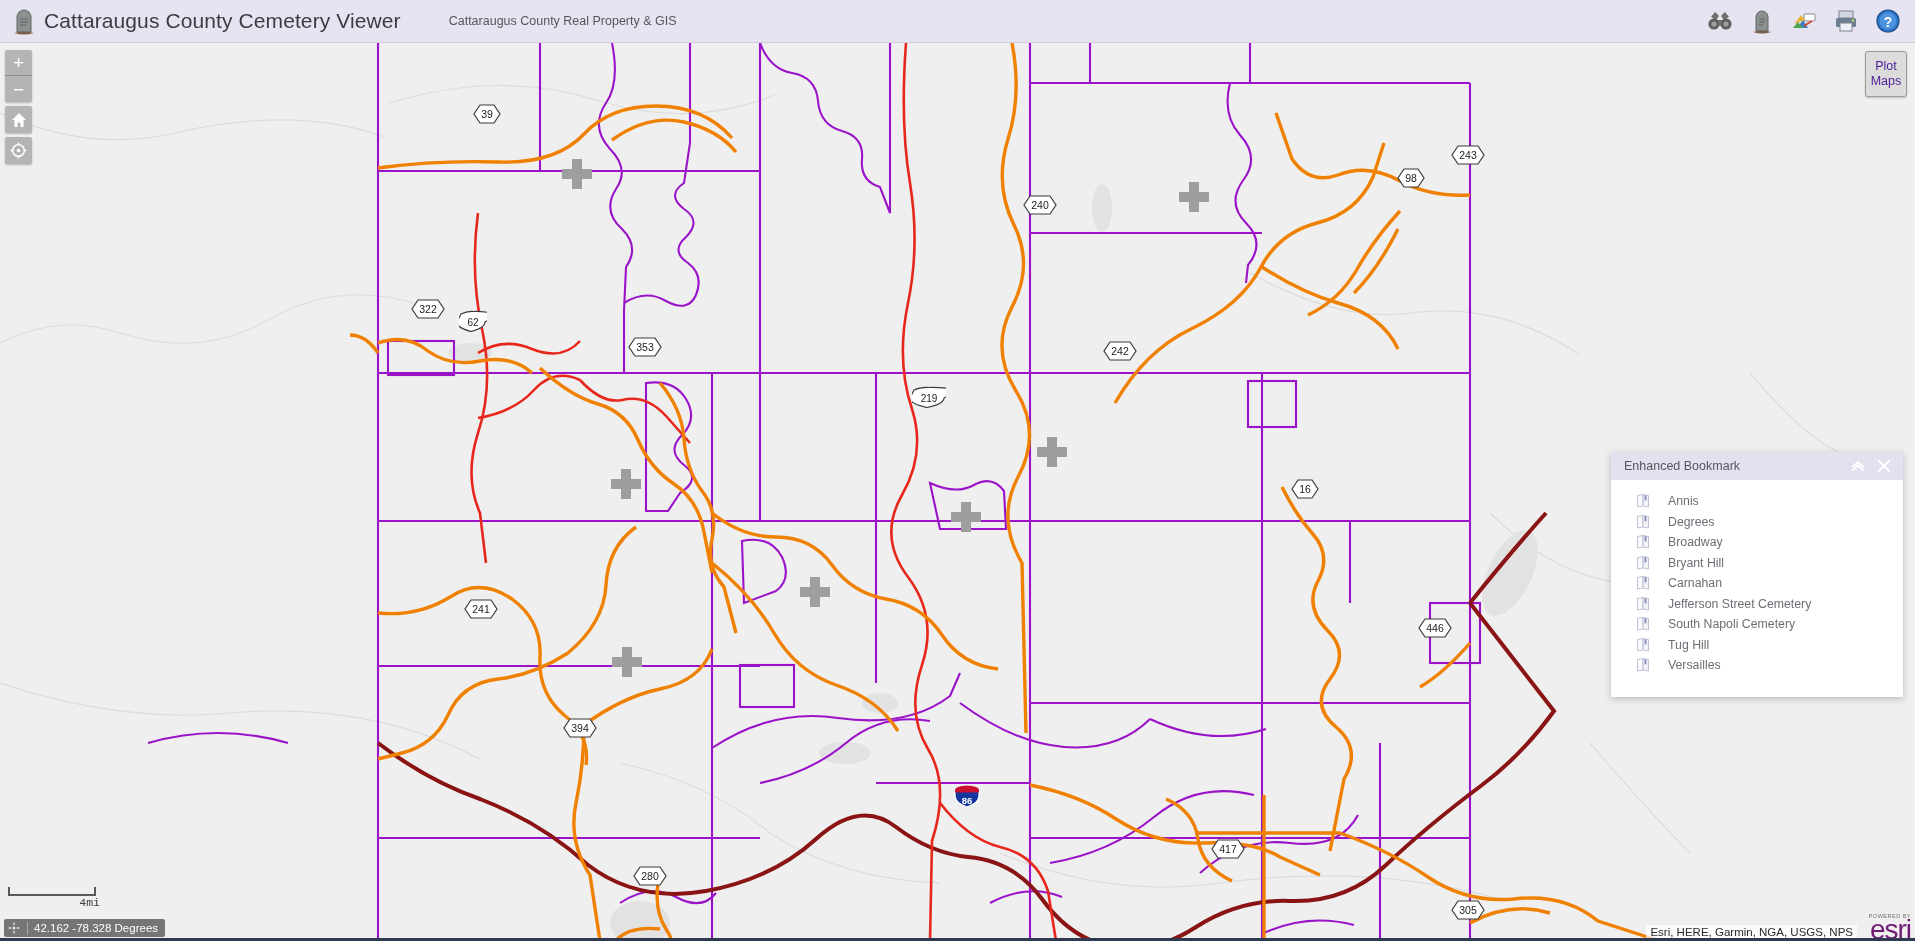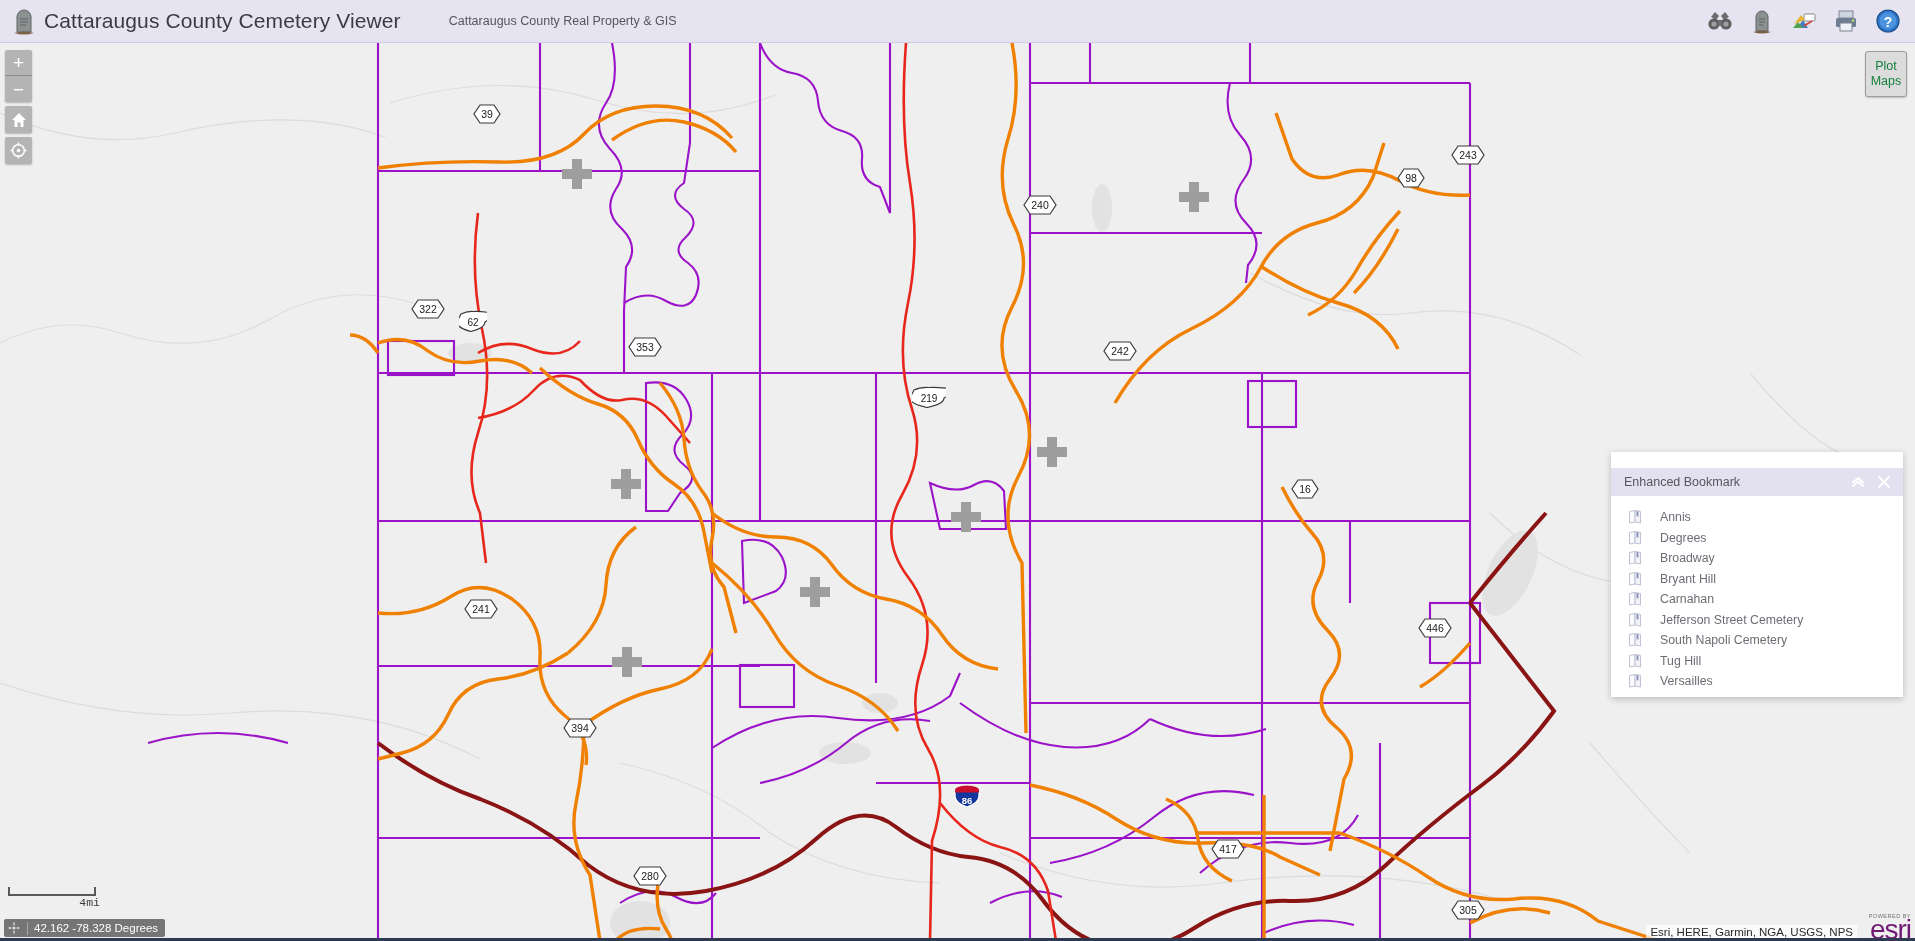--- a/index.html
+++ b/index.html
@@ -64,46 +64,46 @@
     cursor: pointer; z-index: 30;
   }
   #home-btn { top: 63px; }
   #locate-btn { top: 94px; }
 
   
   #plot-maps-btn {
     position: absolute; right: 8px; top: 8px;
     width: 42px; height: 46px;
     background: #dcdcdc; border: 1px solid #9c9c9c; border-radius: 3px;
-    color: #15803d; font-size: 12.5px; line-height: 15px;
+    color: #4c1d95; font-size: 12.5px; line-height: 15px;
     text-align: center; padding-top: 7px; cursor: pointer;
     box-shadow: 0 1px 2px rgba(0,0,0,.2); z-index: 30;
   }
 
   
   #bookmark-panel {
     position: absolute; right: 12px; top: 409px;
     width: 292px; height: 245px;
     background: #ffffff;
     box-shadow: 0 2px 7px rgba(0,0,0,.22);
     z-index: 40;
   }
   #bookmark-header {
     height: 28px; background: #e3e0ef;
-    display: flex; align-items: center; padding: 0 6px 0 13px; margin-top: 16px;
+    display: flex; align-items: center; padding: 0 6px 0 13px;
   }
   #bookmark-title { font-size: 12.5px; color: #57575f; flex: 1; }
   .panel-ctl {
     width: 26px; height: 26px; display: flex; align-items: center; justify-content: center;
     color: #ffffff; cursor: pointer;
   }
   #bookmark-list { padding: 11px 0 0 0; }
   .bm-item {
     display: flex; align-items: center; height: 20.5px;
-    padding-left: 16px; cursor: pointer;
+    padding-left: 24px; cursor: pointer;
   }
   .bm-icon { width: 18px; height: 16px; margin-right: 15px; flex: none; }
   .bm-label { font-size: 12.3px; color: #6d6d75; white-space: nowrap; }
 
   
   #scalebar {
     position: absolute; left: 8px; bottom: 32px; z-index: 30;
   }
   #scalebar-line {
     width: 88px; height: 9px;

